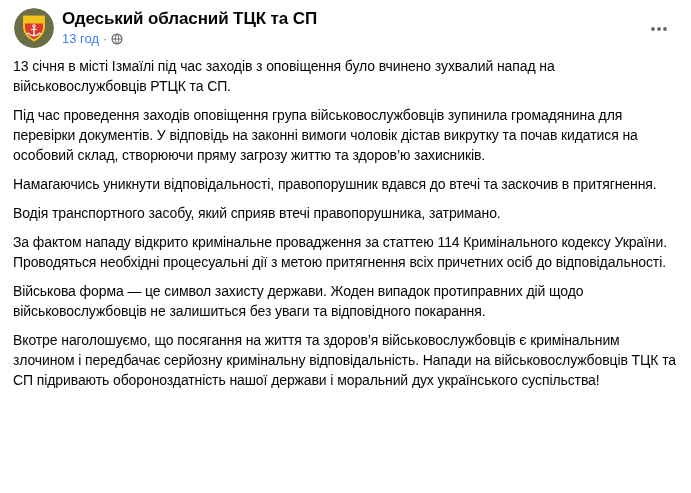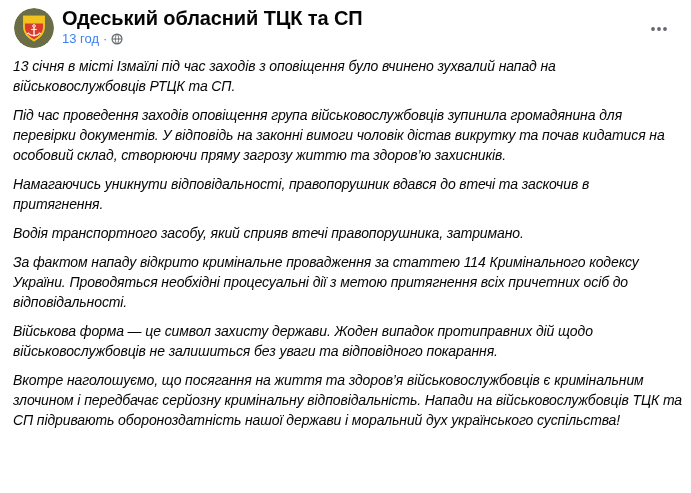--- a/index.html
+++ b/index.html
@@ -14,37 +14,37 @@
   .post-header {
     display: flex; align-items: flex-start;
     padding: 8px 14px 0 14px;
   }
   .avatar {
     width: 40px; height: 40px; border-radius: 50%;
     flex: 0 0 40px; cursor: pointer; overflow: hidden;
   }
   .header-info { margin-left: 8px; padding-top: 1px; }
   .page-name {
-    font-size: 20px; font-weight: 700; color: #050505;
+    font-size: 17px; font-weight: 700; color: #050505;
     line-height: 19px; cursor: pointer; letter-spacing: -0.1px;
   }
   .meta-row {
     display: flex; align-items: center; gap: 4px;
     margin-top: 3px; font-size: 13px; color: #3b82f6; line-height: 16px;
   }
   .meta-row .timestamp { cursor: pointer; }
   .globe { width: 12px; height: 12px; display: inline-block; }
   .more-button {
     margin-left: auto; margin-top: 9px; margin-right: 2px;
     width: 32px; height: 24px;
     display: flex; align-items: center; justify-content: center;
     border-radius: 6px; cursor: pointer;
   }
 
-  .post-body { padding: 8px 8px 0 13px; font-style: italic; }
+  .post-body { padding: 8px 8px 0 13px; }
   .post-body p {
     font-size: 14px; line-height: 20px; letter-spacing: -0.1px;
     color: #050505; margin: 0 0 9px 0;
     white-space: pre-line;
   }
 </style>
 </head>
 <body>
 
 <div class="post">

